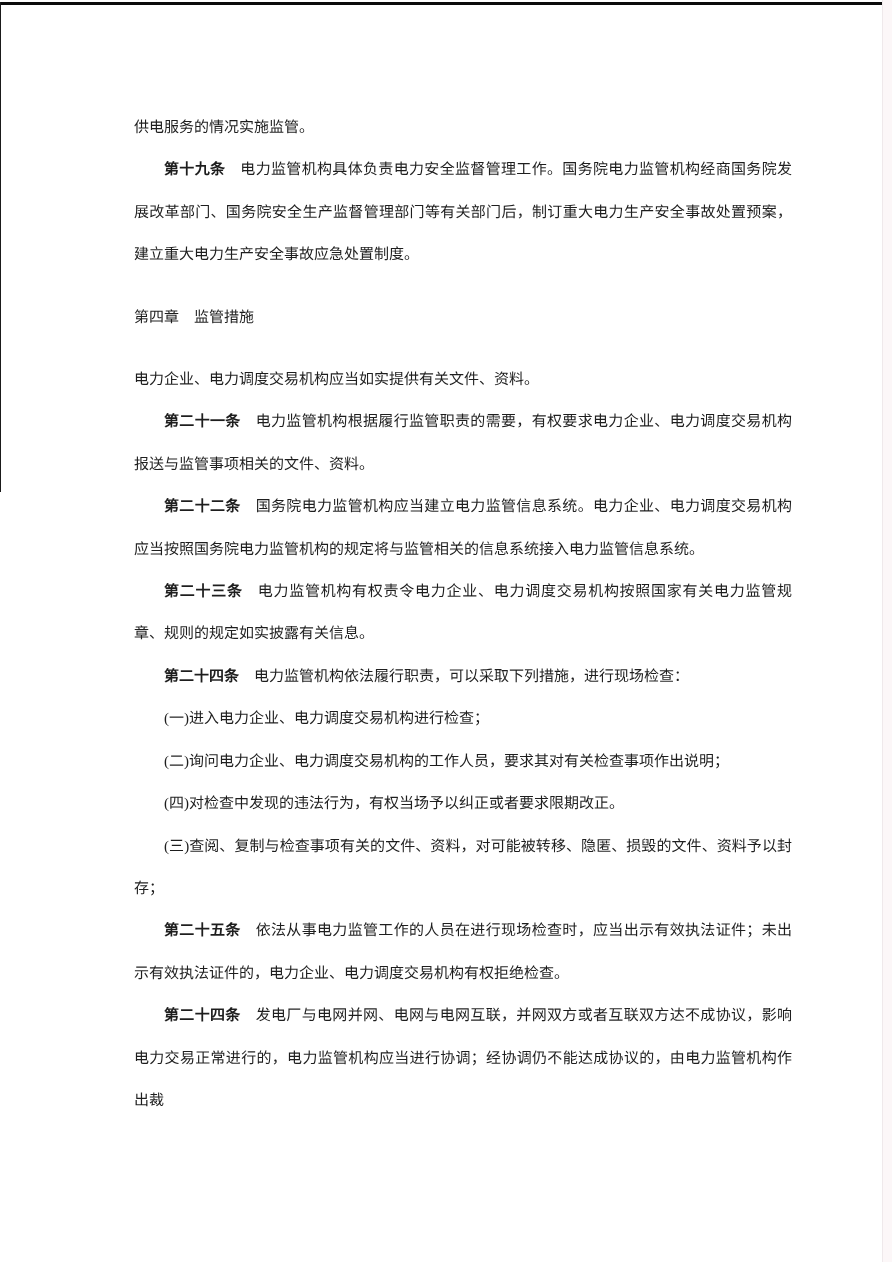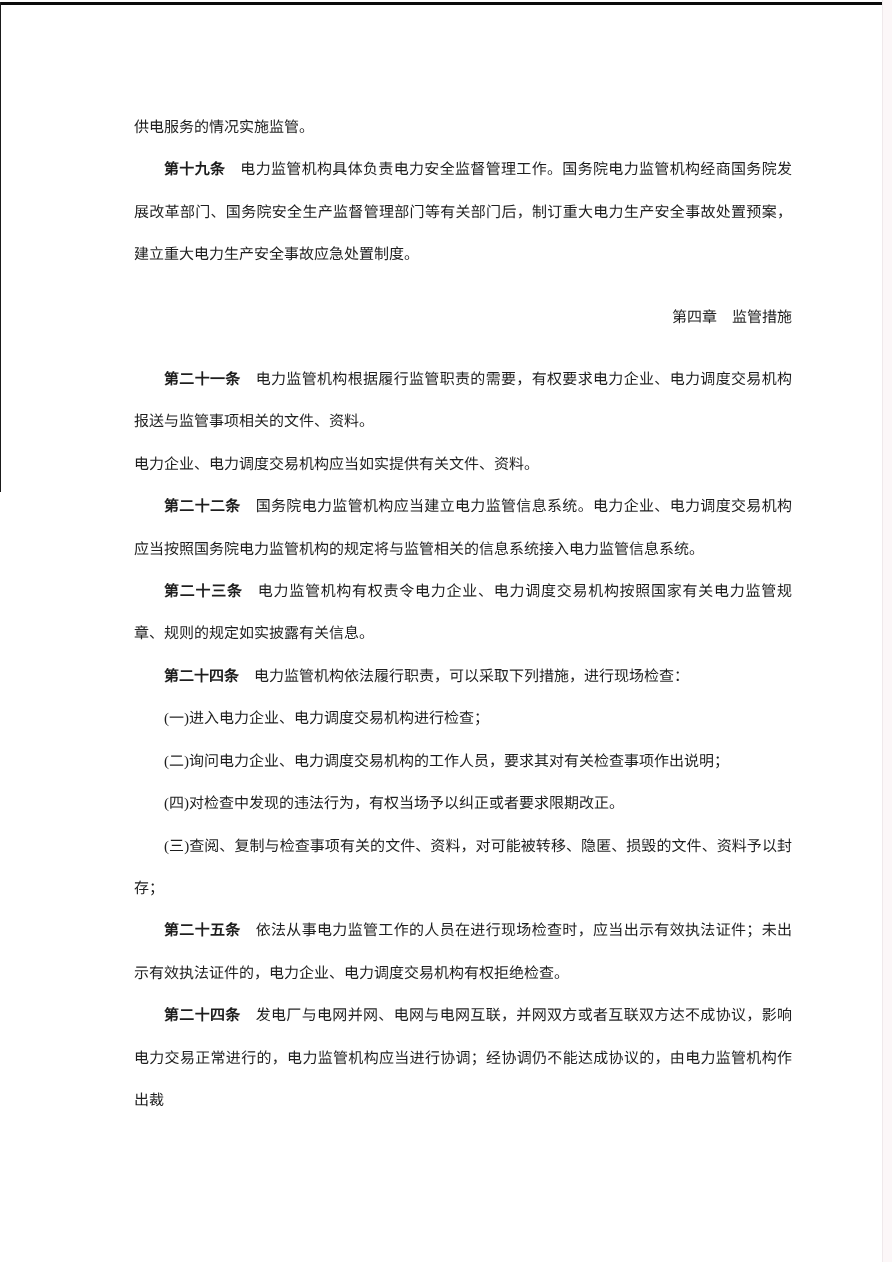--- a/index.html
+++ b/index.html
@@ -62,21 +62,21 @@
     text-indent: 2em;
   }
   .article-label {
     font-weight: bold;
     margin-right: 15px;
   }
   .chapter-heading {
     margin: 20px 0;
     font-size: 15px;
     font-weight: normal;
-    text-align: right;
+    text-align: left;
     text-indent: 0;
     line-height: 42.4px;
   }
 </style>
 </head>
 <body>
 
 <div class="page">
   <div class="top-edge"></div>
   <div class="left-edge"></div>
@@ -84,23 +84,23 @@
 
   <div class="content">
 
     <p class="para">供电服务的情况实施监管。</p>
 
     <p class="para indent"><span class="article-label">第十九条</span><span>电力监管机构具体负责电力安全监督管理工作。国务院电力监管机构经商国务院发展改革部门、国务院安全生产监督管理部门等有关部门后，制订重大电力生产安全事故处置预案，建立重大电力生产安全事故应急处置制度。</span></p>
 
 
     <h2 class="chapter-heading">第四章　监管措施</h2>
 
+    <p class="para">电力企业、电力调度交易机构应当如实提供有关文件、资料。</p>
+
     <p class="para indent"><span class="article-label">第二十一条</span><span>电力监管机构根据履行监管职责的需要，有权要求电力企业、电力调度交易机构报送与监管事项相关的文件、资料。</span></p>
-
-    <p class="para">电力企业、电力调度交易机构应当如实提供有关文件、资料。</p>
 
     <p class="para indent"><span class="article-label">第二十二条</span><span>国务院电力监管机构应当建立电力监管信息系统。电力企业、电力调度交易机构应当按照国务院电力监管机构的规定将与监管相关的信息系统接入电力监管信息系统。</span></p>
 
     <p class="para indent"><span class="article-label">第二十三条</span><span>电力监管机构有权责令电力企业、电力调度交易机构按照国家有关电力监管规章、规则的规定如实披露有关信息。</span></p>
 
     <p class="para indent"><span class="article-label">第二十四条</span><span>电力监管机构依法履行职责，可以采取下列措施，进行现场检查：</span></p>
 
     <p class="para indent">(一)进入电力企业、电力调度交易机构进行检查；</p>
 
     <p class="para indent">(二)询问电力企业、电力调度交易机构的工作人员，要求其对有关检查事项作出说明；</p>

